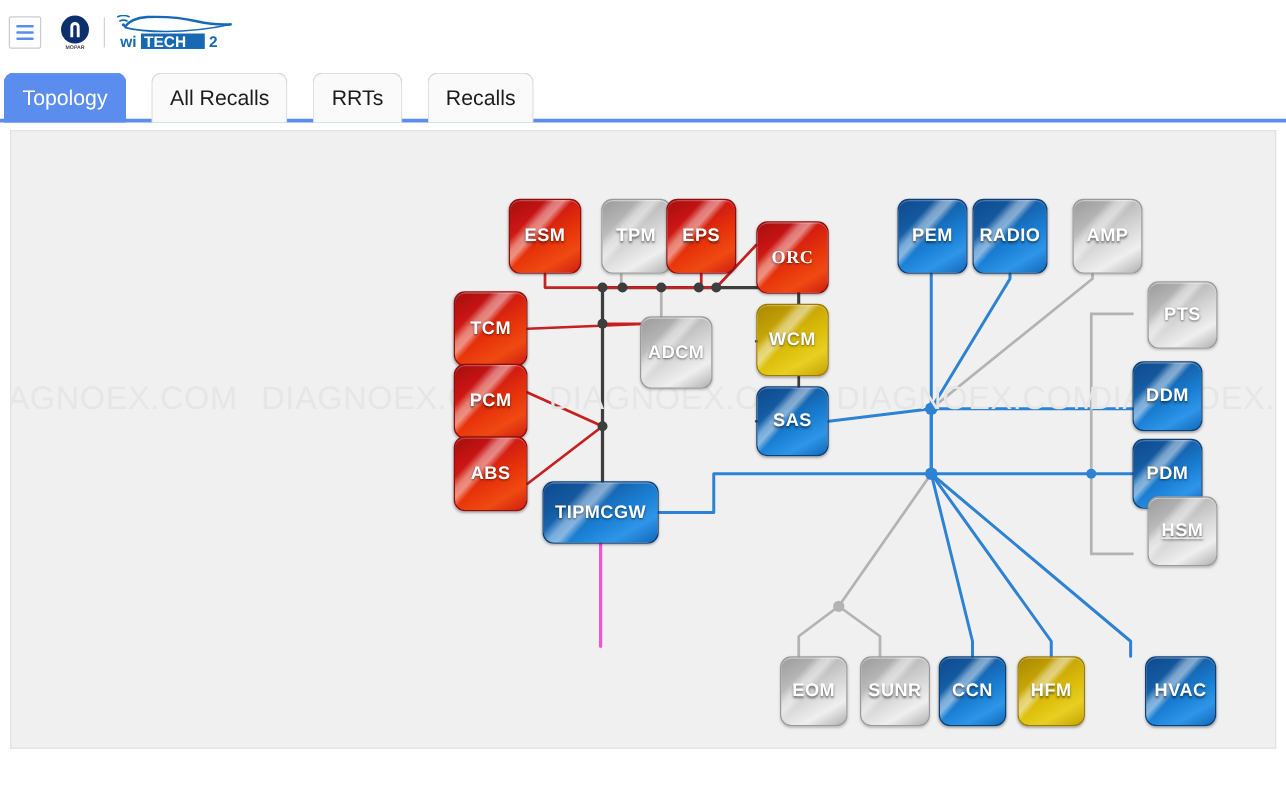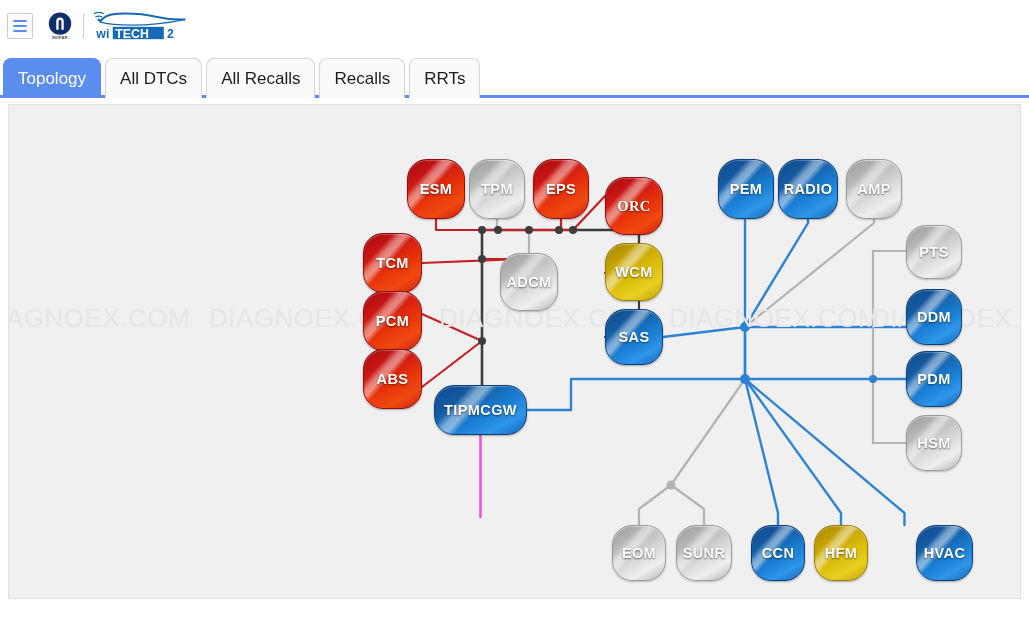--- a/index.html
+++ b/index.html
@@ -44,21 +44,21 @@
     width:1px; height:24px; background:#cfd3d8;
   }
   .witech-logo { height:28px; display:block; }
 
   
   #tab-bar {
     position:relative;
     height:46px;
     padding-left:3px;
     display:flex; align-items:flex-end;
-    gap:4px;
+    gap:20px;
     background:#ffffff;
   }
   #tab-bar::after {
     content:""; position:absolute;
     left:0; right:0; bottom:0;
     height:3px; background:#5b8def;
   }
   .tab {
     position:relative; z-index:2;
     height:40px;
@@ -96,21 +96,21 @@
     font-size:26px;
     letter-spacing:0.5px;
     white-space:nowrap;
     user-select:none;
     font-family:"Liberation Sans", sans-serif;
   }
 
   
   .node {
     position:absolute;
-    border-radius:20px;
+    border-radius:9px;
     display:flex; align-items:center; justify-content:center;
     color:#ffffff;
     font-weight:bold;
     font-size:14.5px;
     letter-spacing:0.4px;
     text-shadow:0 1px 2px rgba(0,0,0,0.55);
     cursor:pointer;
     overflow:hidden;
   }
   .node .sheen {
@@ -133,20 +133,21 @@
   }
   .c-blue {
     background:linear-gradient(150deg,#0f4a8f 0%, #14599f 26%, #1a7fd4 58%, #2e95e8 78%, #1268b8 100%);
     border:1px solid #0d4076;
     box-shadow:inset 0 1px 0 rgba(255,255,255,.25), 0 1px 2px rgba(0,0,0,.3);
   }
   .c-grey {
     background:linear-gradient(150deg,#9b9b9b 0%, #b4b4b4 26%, #d9d9d9 56%, #efefef 76%, #b0b0b0 100%);
     border:1px solid #9a9a9a;
     box-shadow:inset 0 1px 0 rgba(255,255,255,.45), 0 1px 2px rgba(0,0,0,.22);
+    margin-left:12px;
   }
   .c-yellow {
     background:linear-gradient(150deg,#a98800 0%, #c2a005 26%, #dcbe0a 56%, #e8cf22 76%, #c5a205 100%);
     border:1px solid #9a7c00;
     box-shadow:inset 0 1px 0 rgba(255,255,255,.28), 0 1px 2px rgba(0,0,0,.3);
   }
 </style>
 </head>
 <body>
 
@@ -176,24 +177,23 @@
       <text x="4" y="31" font-size="15" font-weight="bold" fill="#1769b4" font-family="Liberation Sans, sans-serif">wi</text>
       <rect x="24" y="18" width="62" height="15" fill="#1769b4"></rect>
       <text x="27" y="31" font-size="15" font-weight="bold" fill="#ffffff" font-family="Liberation Sans, sans-serif">TECH</text>
       <text x="90" y="31" font-size="15" font-weight="bold" fill="#1769b4" font-family="Liberation Sans, sans-serif">2</text>
     </svg>
   </div>
 </div>
 
 <div id="tab-bar">
     <div class="tab active">Topology</div>
-    <div class="tab">All DTCs</div>
     <div class="tab">All Recalls</div>
+    <div class="tab">RRTs</div>
     <div class="tab">Recalls</div>
-    <div class="tab">RRTs</div>
   </div>
 
 <div id="topology-canvas">
   <svg id="topology-svg" width="1013" height="495">
     <g id="conn-layer">
         <polyline points="473,125 630,125" fill="none" stroke="#3d3d3d" stroke-width="2.6" stroke-linecap="round" stroke-linejoin="round"></polyline>
         <polyline points="473,125 473,280" fill="none" stroke="#3d3d3d" stroke-width="2.6" stroke-linecap="round" stroke-linejoin="round"></polyline>
         <polyline points="488,114 488,125" fill="none" stroke="#b3b3b3" stroke-width="2.2" stroke-linecap="round" stroke-linejoin="round"></polyline>
         <polyline points="520,125 520,148" fill="none" stroke="#b3b3b3" stroke-width="2.2" stroke-linecap="round" stroke-linejoin="round"></polyline>
         <polyline points="630,125 630,168 596,168" fill="none" stroke="#3d3d3d" stroke-width="2.2" stroke-linecap="round" stroke-linejoin="round"></polyline>
@@ -304,21 +304,21 @@
         <span class="lbl">PTS</span>
       </div>
       <div class="node c-blue" style="left: 897px; top: 184px; width: 56px; height: 56px;">
         <div class="sheen"></div>
         <span class="lbl">DDM</span>
       </div>
       <div class="node c-blue" style="left: 897px; top: 246px; width: 56px; height: 56px;">
         <div class="sheen"></div>
         <span class="lbl">PDM</span>
       </div>
-      <div class="node c-grey" style="left: 897px; top: 310px; width: 56px; height: 56px;">
+      <div class="node c-grey" style="left: 897px; top: 292px; width: 56px; height: 56px; text-decoration: underline;">
         <div class="sheen"></div>
         <span class="lbl">HSM</span>
       </div>
       <div class="node c-grey" style="left: 603px; top: 420px; width: 54px; height: 56px;">
         <div class="sheen"></div>
         <span class="lbl">EOM</span>
       </div>
       <div class="node c-grey" style="left: 667px; top: 420px; width: 56px; height: 56px;">
         <div class="sheen"></div>
         <span class="lbl">SUNR</span>

